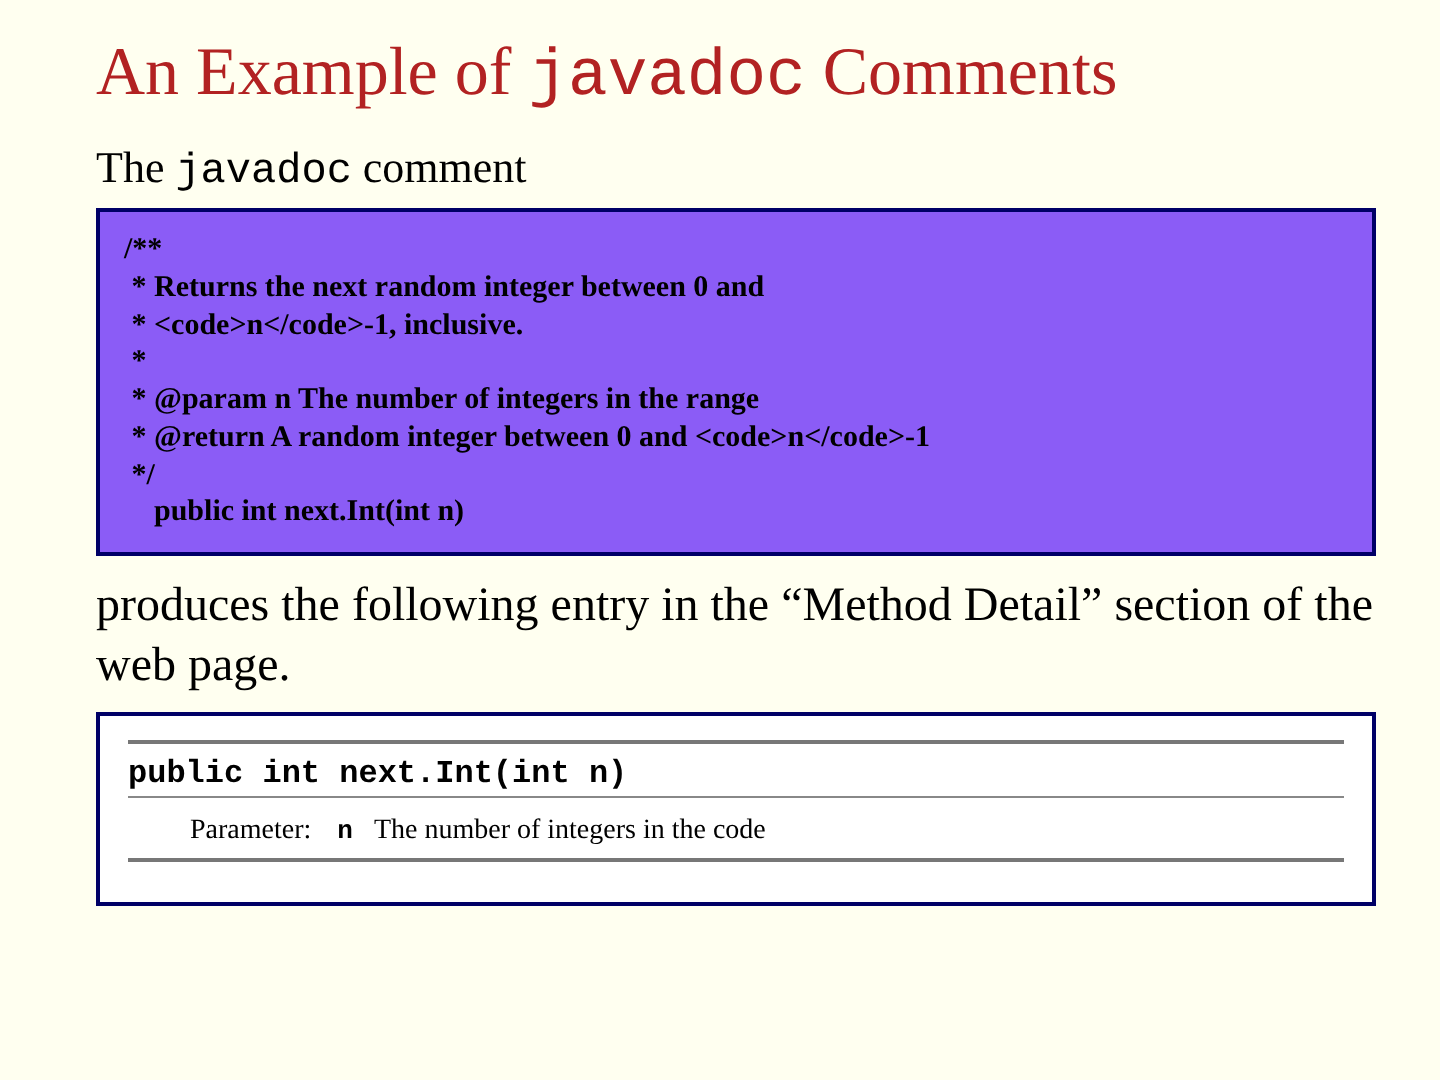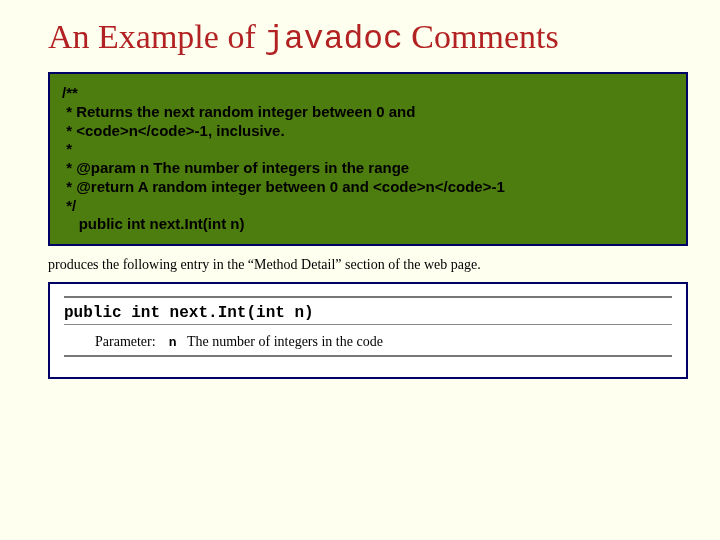--- a/index.html
+++ b/index.html
@@ -23,31 +23,31 @@
   }
   .title .normal { font-family: "Times New Roman", serif; }
   .title .mono { font-family: "Courier New", monospace; font-size: 33px; }
   .intro {
     font-size: 22px;
     margin: 0 0 6px 0;
   }
   .intro .mono { font-family: "Courier New", monospace; font-size: 21px; }
   .codebox {
     border: 2px solid #000066;
-    background: #4d7c0f;
+    background: #8b5cf6;
     padding: 10px 12px;
-    font-family: Liberation Sans, sans-serif;
+    font-family: Liberation Serif, serif;
     font-size: 15px;
     font-weight: bold;
     line-height: 1.25;
     white-space: pre;
     margin-bottom: 10px;
   }
   .midtext {
-    font-size: 14px;
+    font-size: 24px;
     margin: 6px 0 8px 0;
     line-height: 1.25;
   }
   .outputbox {
     border: 2px solid #000066;
     background: #fff;
     padding: 10px 14px 14px 14px;
     font-family: "Times New Roman", serif;
   }
   .outputbox hr {
@@ -79,20 +79,23 @@
 </style>
 </head>
 <body>
 
 <div class="slide">
 
   <h1 class="title">
     <span class="normal">An Example of </span><span class="mono">javadoc</span><span class="normal"> Comments</span>
   </h1>
 
+  <p class="intro">
+    <span>The </span><span class="mono">javadoc</span><span> comment</span>
+  </p>
 
   <div class="codebox"><span>/**</span>
 <span> * Returns the next random integer between 0 and</span>
 <span> * &lt;code&gt;n&lt;/code&gt;-1, inclusive.</span>
 <span> *</span>
 <span> * @param n The number of integers in the range</span>
 <span> * @return A random integer between 0 and &lt;code&gt;n&lt;/code&gt;-1</span>
 <span> */</span>
 <span>    public int next.Int(int n)</span></div>
 

